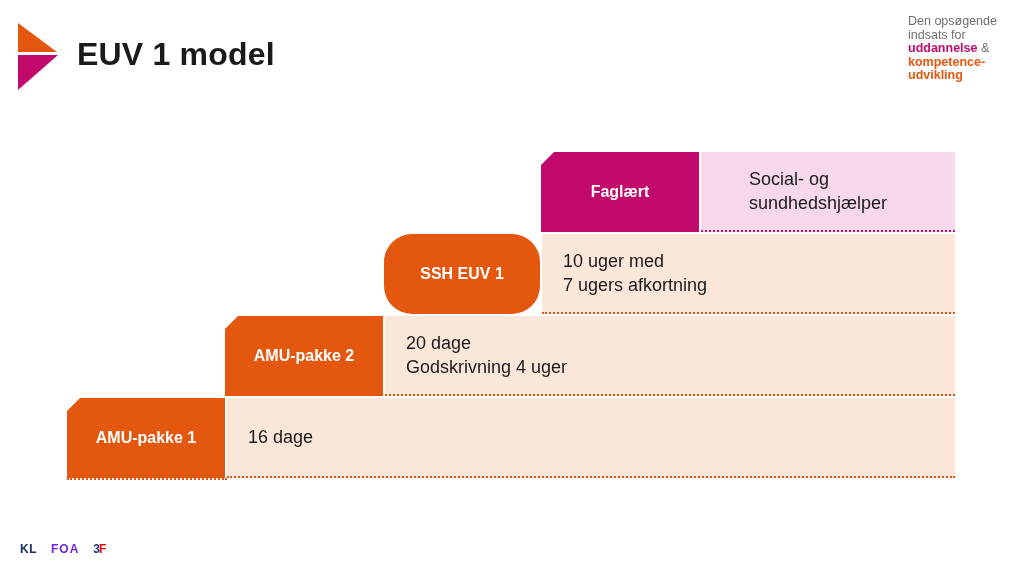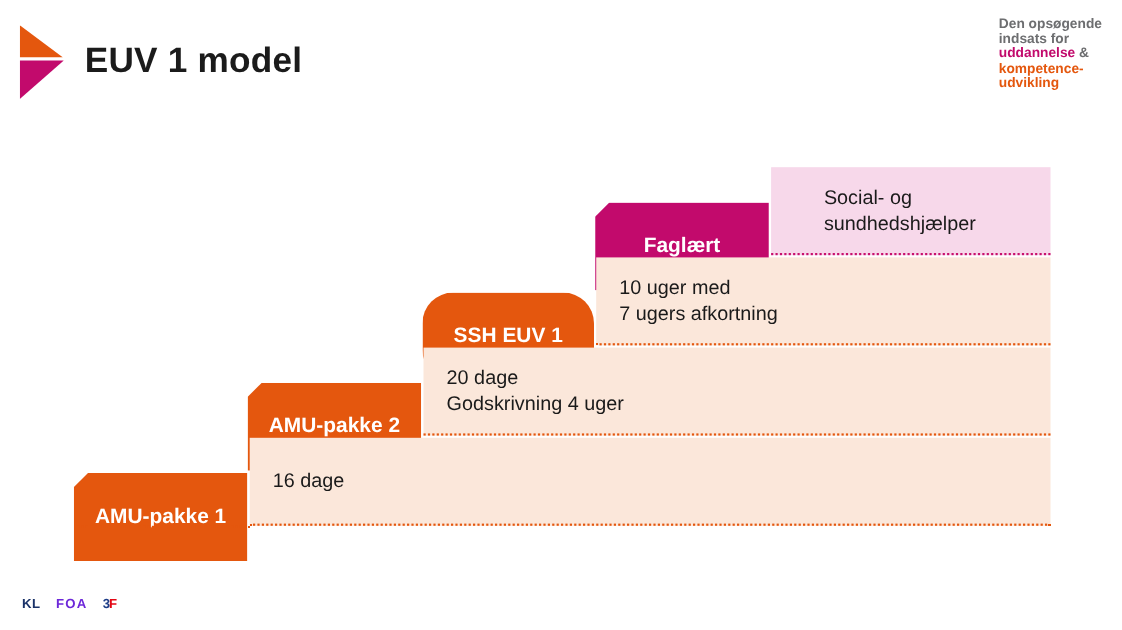--- a/index.html
+++ b/index.html
@@ -17,31 +17,30 @@
   .slide-title {
     position:absolute; left:77px; top:36px;
     font-size:32px; font-weight:800; color:#1b1b1b; letter-spacing:0.2px;
   }
 
   
   .brand {
     position:absolute; left:908px; top:15px; width:108px;
     font-size:12.5px; line-height:13.5px; color:#6d6e70;
   }
-  .brand .b-gray { font-weight:700; }
+  .brand .b-gray { font-weight:400; }
   .brand .b-magenta { color:#c20a6c; font-weight:700; }
   .brand .b-orange { color:#e4570e; font-weight:700; }
 
   
   .step-label {
     position:absolute; height:80px;
     display:flex; align-items:center; justify-content:center;
-    color:#ffffff; font-weight:700; font-size:19px;
+    color:#ffffff; font-weight:700; font-size:16px;
     clip-path: polygon(13px 0, 100% 0, 100% 100%, 0 100%, 0 13px);
-    margin-top: 32px;
   }
   .step-content {
     position:absolute; height:80px; box-sizing:border-box;
     display:flex; flex-direction:column; justify-content:center;
     padding-left:21px;
     font-size:18px; line-height:24px; color:#1a1a1a;
     border-bottom:2px dotted #e4570e;
   }
   .row-faglaert .step-label  { left:541px; top:152px; width:158px; background:#c20a6c; }
   .row-faglaert .step-content{ left:701px; top:152px; width:254px; background:#f7d8ea; border-bottom-color:#c7116e;padding-left:48px; }

